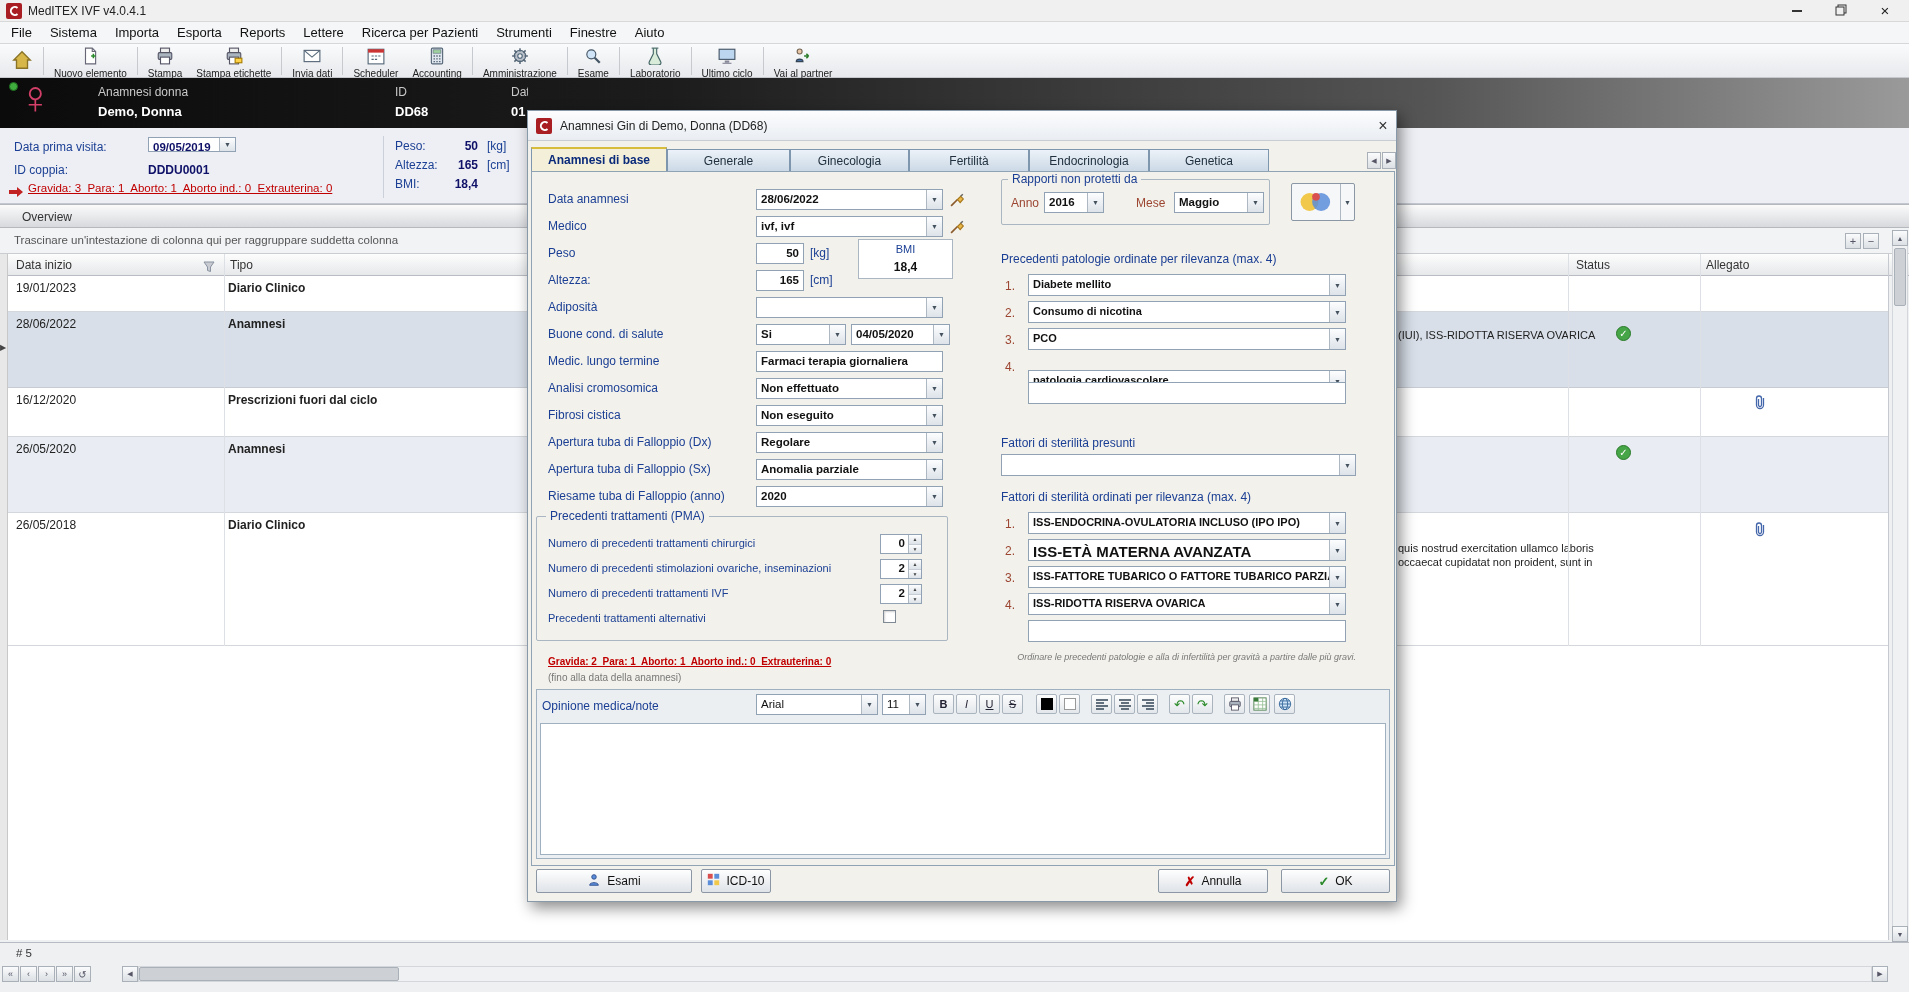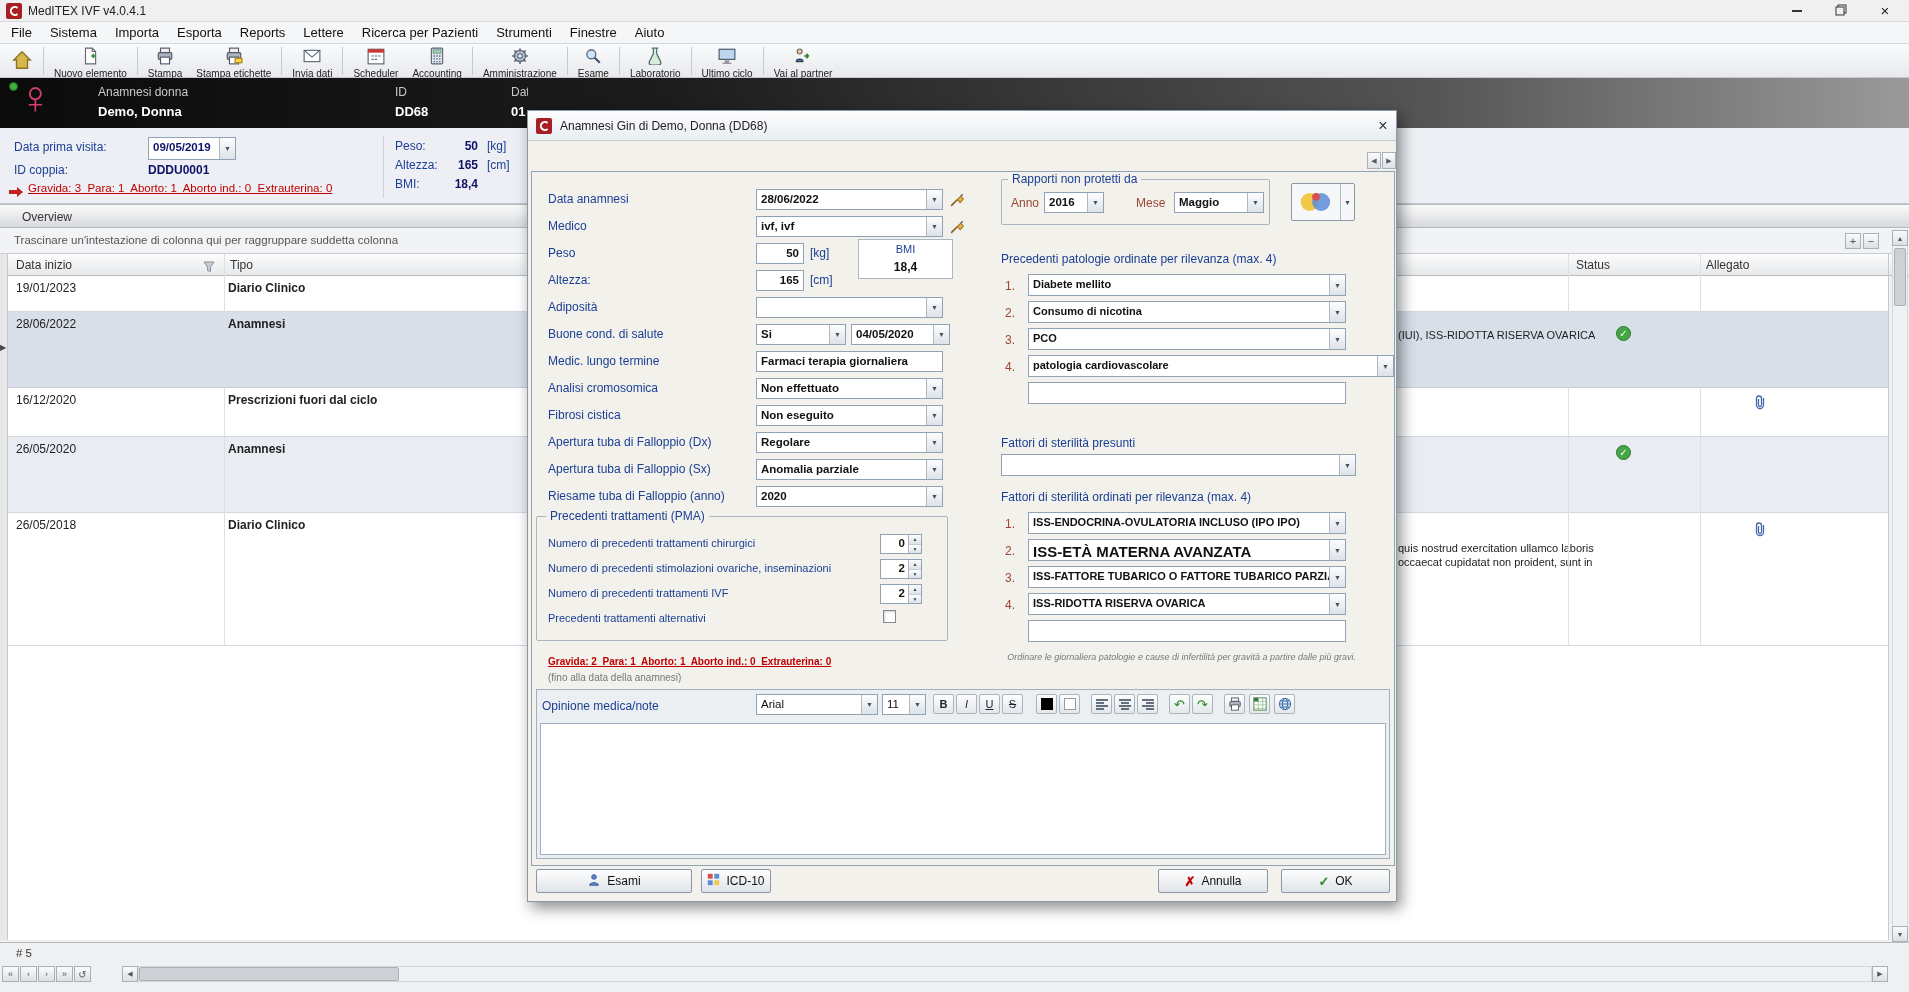--- a/index.html
+++ b/index.html
@@ -185,21 +185,21 @@
     <span class="s nw" style="left:98px;top:7px;color:#c9c9c9;font-size:12px">Anamnesi donna</span>
     <span class="s nw" style="left:98px;top:26px;color:#fff;font-size:13px;font-weight:700">Demo, Donna</span>
     <span class="s nw" style="left:395px;top:7px;color:#c9c9c9;font-size:12px">ID</span>
     <span class="s nw" style="left:395px;top:26px;color:#fff;font-size:13px;font-weight:700">DD68</span>
     <span class="s" style="left:511px;top:7px;width:17px;height:15px;overflow:hidden;color:#c9c9c9;font-size:12px;white-space:nowrap">Data di nascita</span>
     <span class="s nw" style="left:511px;top:26px;color:#fff;font-size:13px;font-weight:700">01</span>
   </div>
 
   <div class="s" style="left:0;top:128px;width:1909px;height:76px;background:#edeff4;border-bottom:1px solid #c3c7cf">
     <span class="lb" style="left:14px;top:12px">Data prima visita:</span>
-    <div class="combo" style="left:148px;top:9px;width:88px;height:23px">
+    <div class="combo" style="left:148px;top:9px;width:88px;height:15px">
       <span class="t" style="color:#0f1168">09/05/2019</span>
       <span class="d">▼</span>
     </div>
     <span class="lb" style="left:14px;top:35px">ID coppia:</span>
     <span class="vl" style="left:148px;top:35px">DDDU0001</span>
     <span class="s" style="left:9px;top:55px"><svg width="14" height="10" viewBox="0 0 14 10">
           <path d="M0 3h8V0l6 5-6 5V7H0z" fill="#c22222"></path>
         </svg></span>
     <span class="s" style="left:28px;top:54px;color:#c00000;font-size:11.5px;text-decoration:underline;white-space:pre">Gravida: 3  Para: 1  Aborto: 1  Aborto ind.: 0  Extrauterina: 0</span>
     <span class="s" style="left:383px;top:8px;width:1px;height:62px;background:#ccd0d8"></span>
@@ -304,20 +304,28 @@
       <span class="s" style="left:8px;top:7px"><svg width="16" height="16" viewBox="0 0 16 16">
             <rect width="16" height="16" rx="2" fill="#a81e22"></rect>
             <path d="M11.5 5a4 4 0 1 0 0 6" stroke="#fff" stroke-width="2" fill="none"></path>
           </svg></span>
       <span class="s nw" style="left:32px;top:8px;font-size:12px;color:#222">Anamnesi Gin di Demo, Donna (DD68)</span>
       <span class="s" style="left:845px;top:5px;width:20px;height:20px;display:flex;align-items:center;justify-content:center;font-size:16px;color:#333;cursor:pointer">
           <span>×</span>
         </span>
     </div>
 
+    <div class="s" style="left:3px;top:36px;width:864px;height:24px;display:flex;align-items:flex-end">
+      <span class="tab sel" style="flex:0 0 136px">Anamnesi di base</span>
+      <span class="tab" style="flex:0 0 123px">Generale</span>
+      <span class="tab" style="flex:0 0 119px">Ginecologia</span>
+      <span class="tab" style="flex:0 0 120px">Fertilità</span>
+      <span class="tab" style="flex:0 0 120px">Endocrinologia</span>
+      <span class="tab" style="flex:0 0 120px">Genetica</span>
+    </div>
     <span class="sbtn" style="left:839px;top:41px;width:14px;height:17px">◀</span>
     <span class="sbtn" style="left:854px;top:41px;width:14px;height:17px">▶</span>
 
     <div class="s" style="left:3px;top:60px;width:864px;height:695px;border:1px solid #8fa3b5;background:#f2f1eb"></div>
 
     <span class="lb" style="left:20px;top:81px">Data anamnesi</span>
     <div class="combo" style="left:228px;top:78px;width:187px">
       <span class="t">28/06/2022</span>
       <span class="d">▼</span>
     </div>
@@ -470,21 +478,21 @@
     <div class="combo" style="left:500px;top:190px;width:318px;height:22px">
       <span class="t" style="font-size:11px">Consumo di nicotina</span>
       <span class="d">▼</span>
     </div>
     <span class="mr" style="left:477px;top:222px">3.</span>
     <div class="combo" style="left:500px;top:217px;width:318px;height:22px">
       <span class="t" style="font-size:11px">PCO</span>
       <span class="d">▼</span>
     </div>
     <span class="mr" style="left:477px;top:249px">4.</span>
-    <div class="combo" style="left:500px;top:244px;width:366px;height:22px">
+    <div class="combo" style="left:500px;top:259px;width:318px;height:22px">
       <span class="t" style="font-size:11px">patologia cardiovascolare</span>
       <span class="d">▼</span>
     </div>
     <div class="combo" style="left:500px;top:271px;width:318px;height:22px">
       <span class="t"></span>
     </div>
 
     <span class="lb" style="left:473px;top:325px">Fattori di sterilità presunti</span>
     <div class="combo" style="left:473px;top:343px;width:355px;height:22px">
       <span class="t"></span>
@@ -508,21 +516,21 @@
       <span class="d">▼</span>
     </div>
     <span class="mr" style="left:477px;top:487px">4.</span>
     <div class="combo" style="left:500px;top:482px;width:318px;height:22px">
       <span class="t" style="font-size:11px">ISS-RIDOTTA RISERVA OVARICA</span>
       <span class="d">▼</span>
     </div>
     <div class="combo" style="left:500px;top:509px;width:318px;height:22px">
       <span class="t"></span>
     </div>
-    <span class="s" style="left:400px;top:541px;width:428px;text-align:right;font-style:italic;font-size:9px;color:#777;white-space:nowrap">Ordinare le giornaliera patologie e cause di infertilità per gravità a partire dalle più gravi.</span>
+    <span class="s" style="left:400px;top:541px;width:428px;text-align:right;font-style:italic;font-size:9px;color:#777;white-space:nowrap">Ordinare le precedenti patologie e alla di infertilità per gravità a partire dalle più gravi.</span>
 
     <div class="s" style="left:8px;top:578px;width:854px;height:170px;border:1px solid #9fb0c0;background:#eceff2"></div>
     <span class="lb" style="left:14px;top:588px">Opinione medica/note</span>
     <div class="combo" style="left:228px;top:583px;width:122px">
       <span class="t" style="font-weight:400">Arial</span>
       <span class="d">▼</span>
     </div>
     <div class="combo" style="left:354px;top:583px;width:44px">
       <span class="t" style="font-weight:400">11</span>
       <span class="d">▼</span>

